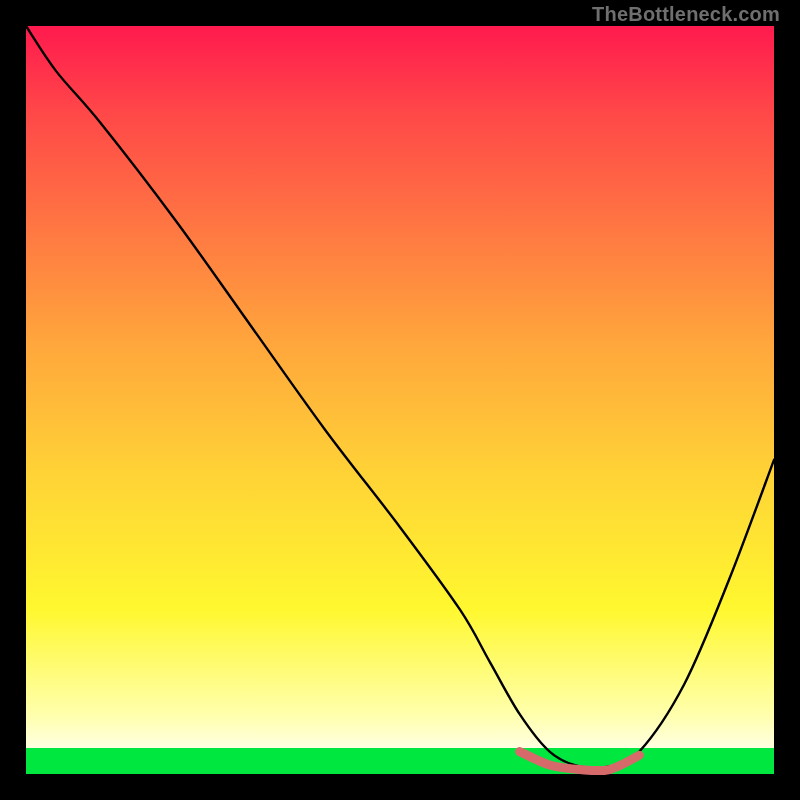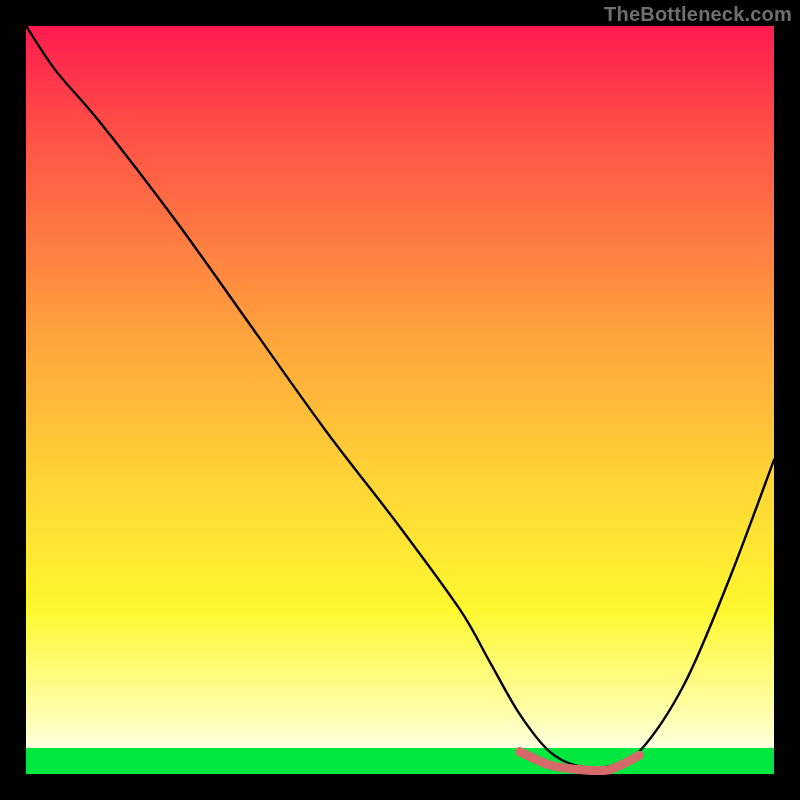--- a/index.html
+++ b/index.html
@@ -35,21 +35,21 @@
       #fff82f 78%,
       #ffffac 92%,
       #ffffe0 96.5%,
       #00e840 96.5%,
       #00e840 100%
     );
   }
   .watermark {
     position: absolute;
     top: 3px;
-    right: 8px;
+    right: 20px;
     font-family: Arial, Helvetica, sans-serif;
     font-size: 20px;
     font-weight: 600;
     color: #6f6f6f;
     letter-spacing: 0.2px;
     user-select: none;
   }
   svg.curve {
     position: absolute;
     left: 0;

